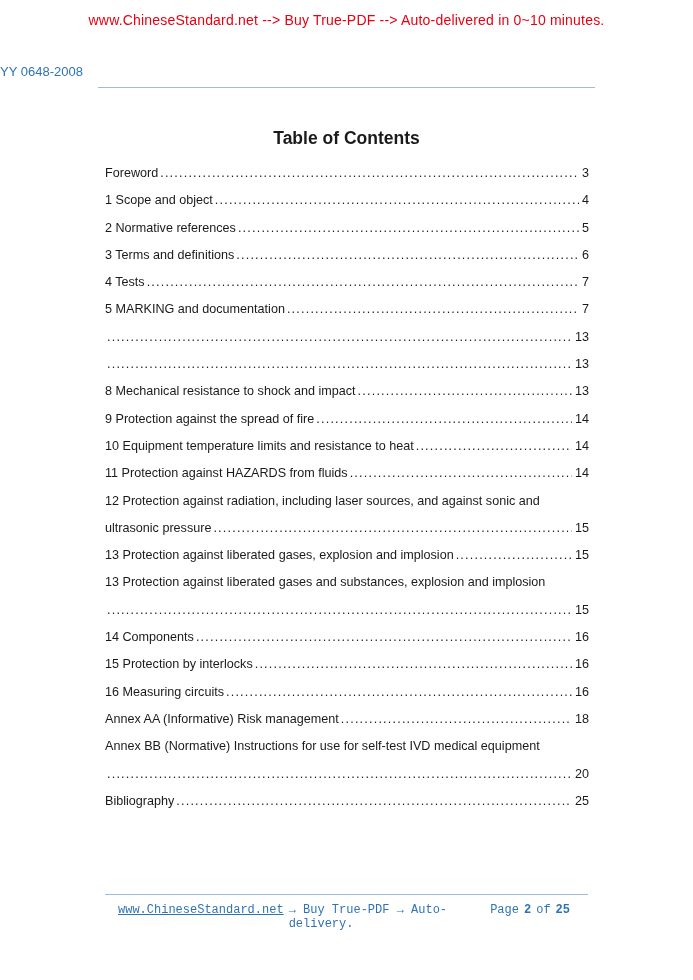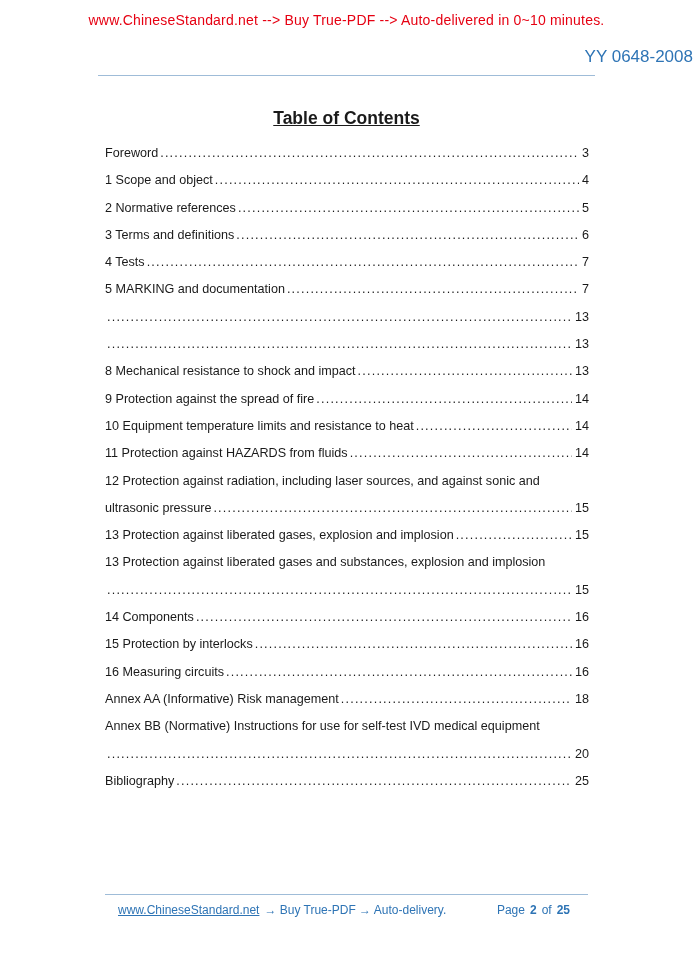--- a/index.html
+++ b/index.html
@@ -23,41 +23,40 @@
 
   .banner {
     padding-top: 12px;
     text-align: center;
     color: var(--banner-red);
     font-size: 14px;
     letter-spacing: 0.2px;
   }
 
   .doc-number {
-    margin-top: 19px;
-    text-align: right;
+    margin-top: 36px;
+    text-align: left;
     color: var(--accent-blue);
-    font-size: 17px;
+    font-size: 13px;
   }
 
   .header-rule {
     margin: 8px 98px 0 98px;
     border: none;
     border-top: 1px solid var(--rule-color);
     height: 0;
   }
 
   .title {
-    margin-top: 32px;
+    margin-top: 40px;
     text-align: center;
     font-size: 17.5px;
     font-weight: bold;
     color: var(--text-color);
     font-family: "Liberation Sans", sans-serif;
-    text-decoration: underline;
   }
 
   .toc {
     margin-top: 11px;
     padding: 0 104px 0 105px;
     color: var(--text-color);
     font-size: 12.6px;
   }
   .toc-row {
     display: flex;
@@ -91,20 +90,21 @@
     border-top: 1px solid var(--rule-color);
     height: 0;
   }
   .footer-line {
     display: flex;
     justify-content: space-between;
     align-items: baseline;
     padding: 8px 123px 0 118px;
     color: var(--accent-blue);
     font-size: 12px;
+    font-family: Liberation Mono, monospace;
   }
   .footer-left { display: flex; gap: 5px; align-items: baseline; }
   .footer-link {
     color: var(--accent-blue);
     text-decoration: underline;
     cursor: pointer;
   }
   .footer-tagline { color: var(--accent-blue); }
   .page-indicator { display: flex; gap: 5px; align-items: center; }
   .bold { font-weight: bold; }

